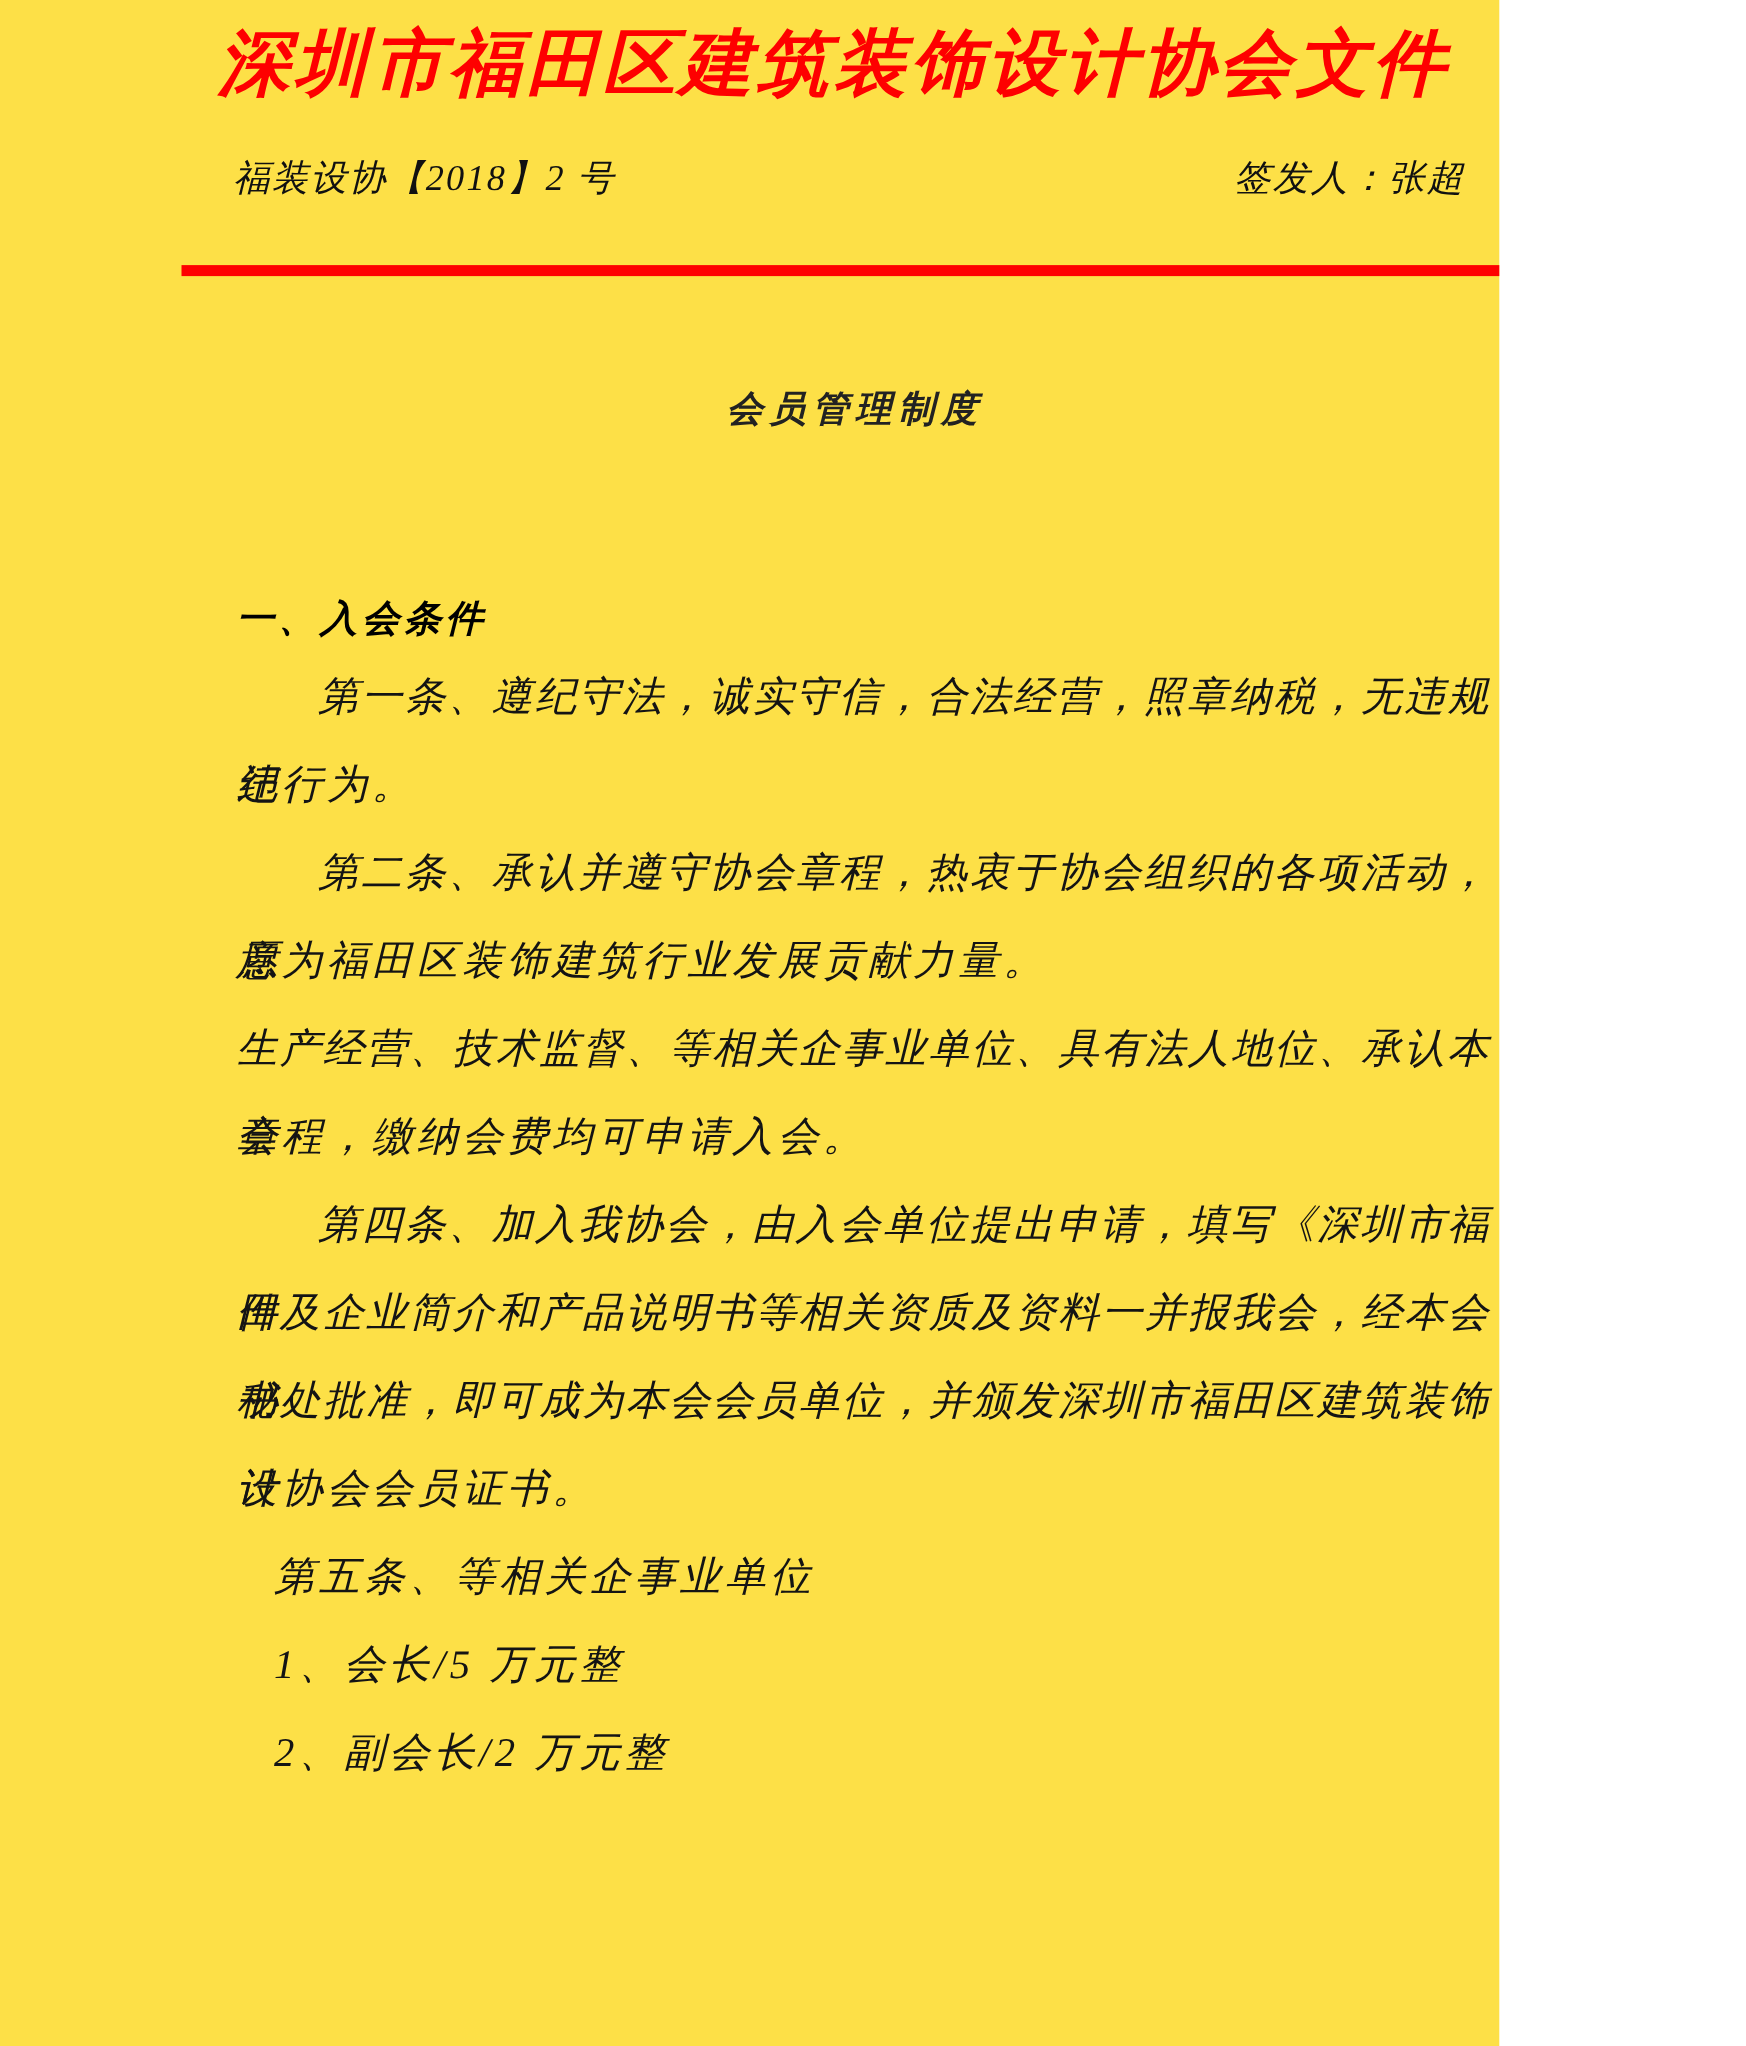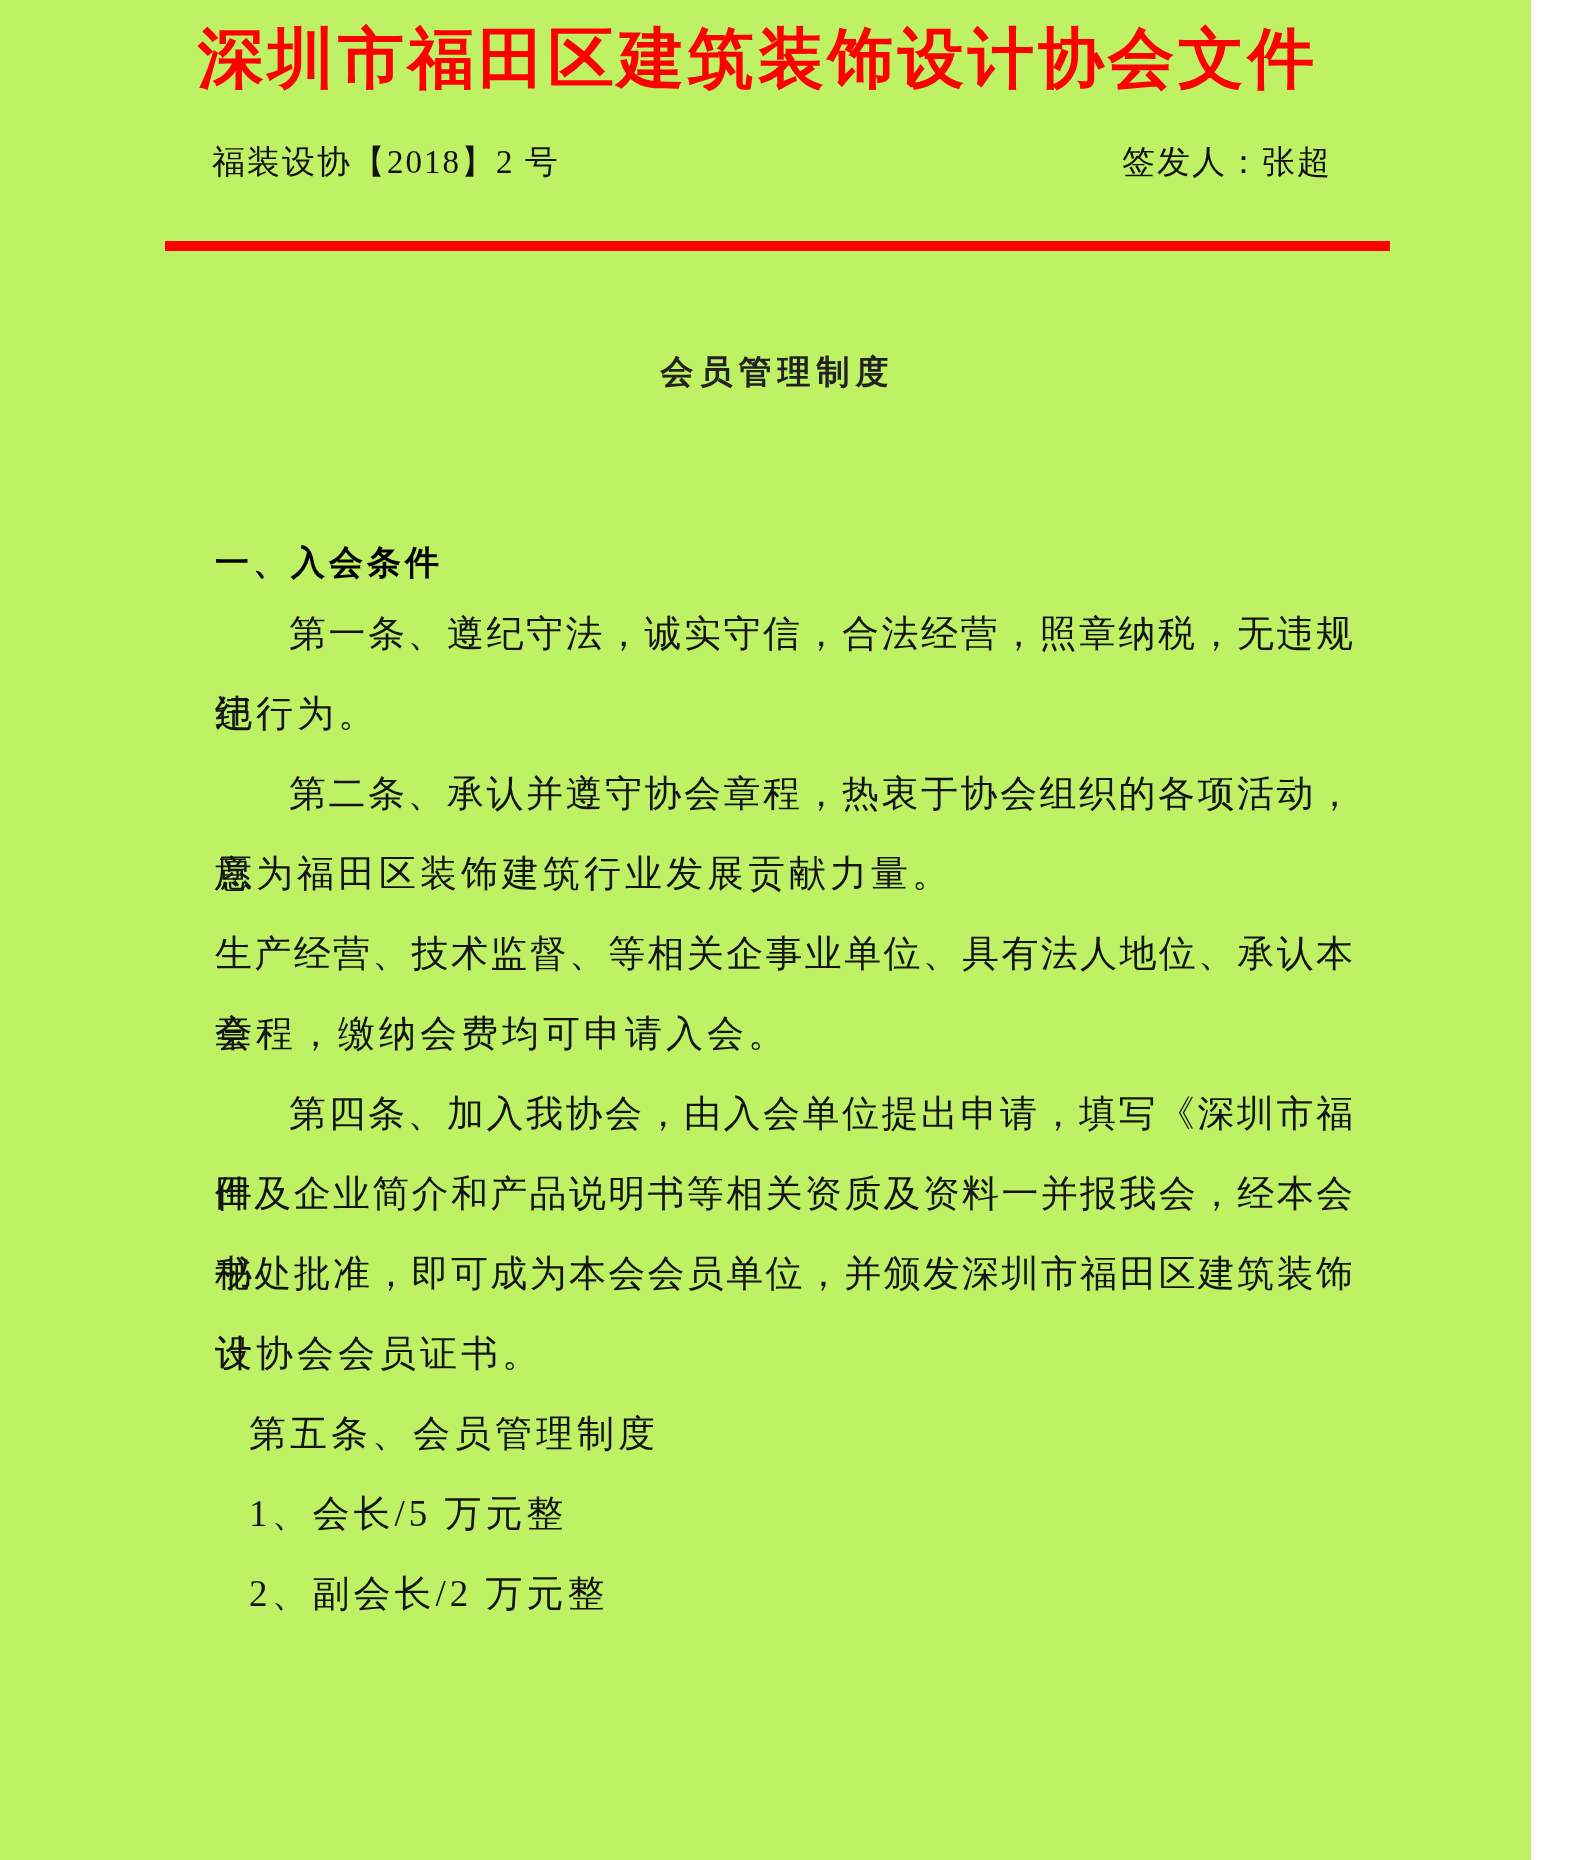--- a/index.html
+++ b/index.html
@@ -2,26 +2,27 @@
 <html><head>
 <meta charset="utf-8">
 <style>
   html, body {
     margin: 0;
     padding: 0;
     background: #ffffff;
   }
   .page {
     position: relative;
-    width: 1531px;
+    width: 1363px;
     height: 1860px;
-    background: #bef264;
+    background: #fde047;
     overflow: hidden;
     font-family: "Liberation Serif", "DejaVu Serif", serif;
     color: #1a1a1a;
+    font-style: italic;
   }
   .org-title {
     position: absolute;
     top: 18px;
     left: 198px;
     margin: 0;
     font-size: 66px;
     line-height: 1.25;
     font-weight: bold;
     letter-spacing: 4px;
@@ -118,18 +119,18 @@
     <div class="line ind2 jf">第一条、遵纪守法，诚实守信，合法经营，照章纳税，无违规违</div>
     <div class="line">纪行为。</div>
     <div class="line ind2 jf">第二条、承认并遵守协会章程，热衷于协会组织的各项活动，愿</div>
     <div class="line">意为福田区装饰建筑行业发展贡献力量。</div>
     <div class="line jf">生产经营、技术监督、等相关企事业单位、具有法人地位、承认本会</div>
     <div class="line">章程，缴纳会费均可申请入会。</div>
     <div class="line ind2 jf">第四条、加入我协会，由入会单位提出申请，填写《深圳市福田</div>
     <div class="line jf">件及企业简介和产品说明书等相关资质及资料一并报我会，经本会秘</div>
     <div class="line jf">书处批准，即可成为本会会员单位，并颁发深圳市福田区建筑装饰设</div>
     <div class="line">计协会会员证书。</div>
-    <div class="line ind1">第五条、会员管理制度</div>
+    <div class="line ind1">第五条、等相关企事业单位</div>
     <div class="line ind1">1、会长/5 万元整</div>
     <div class="line ind1">2、副会长/2 万元整</div>
   </div>
 
 </div>
 
 </body></html>

